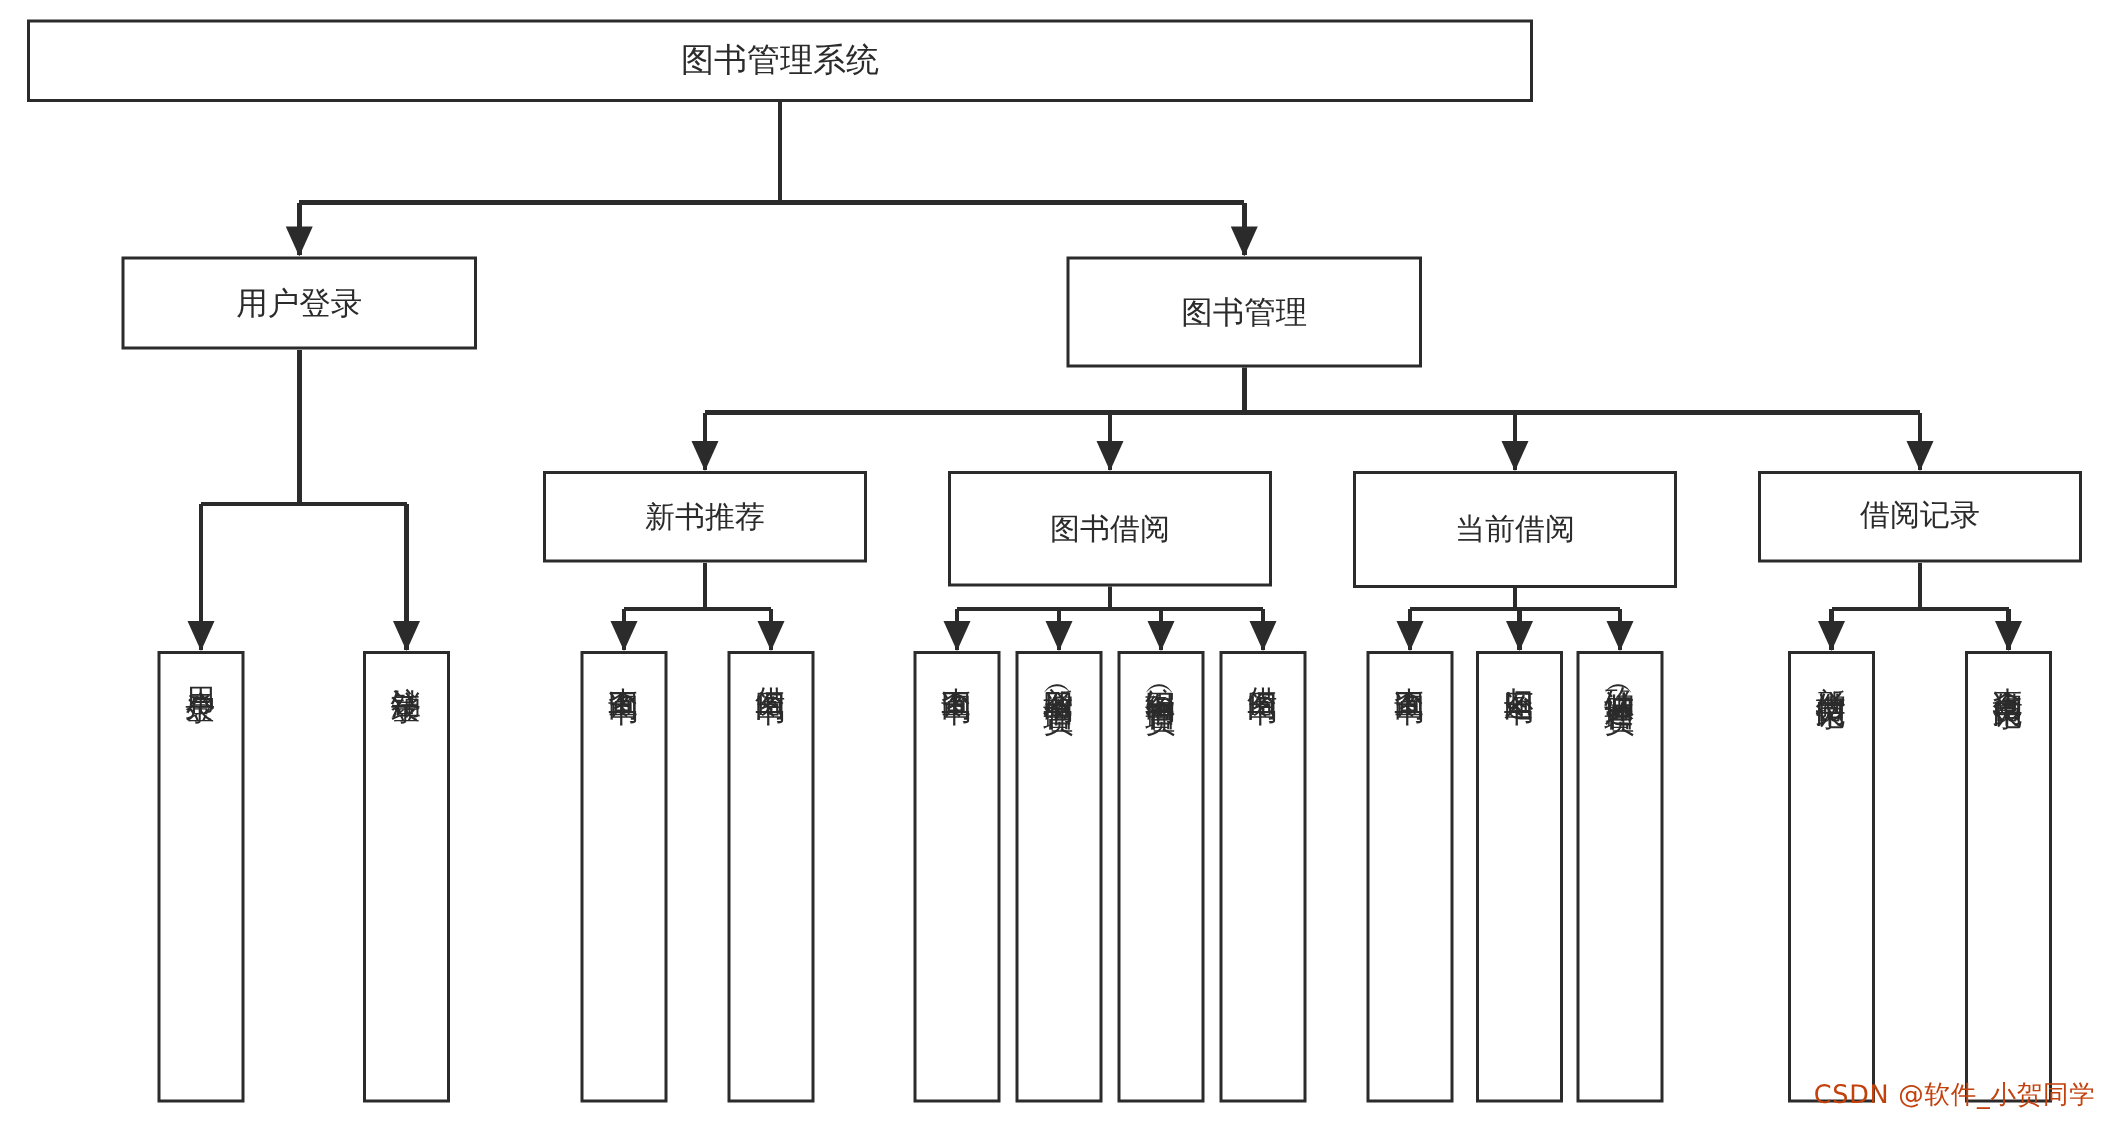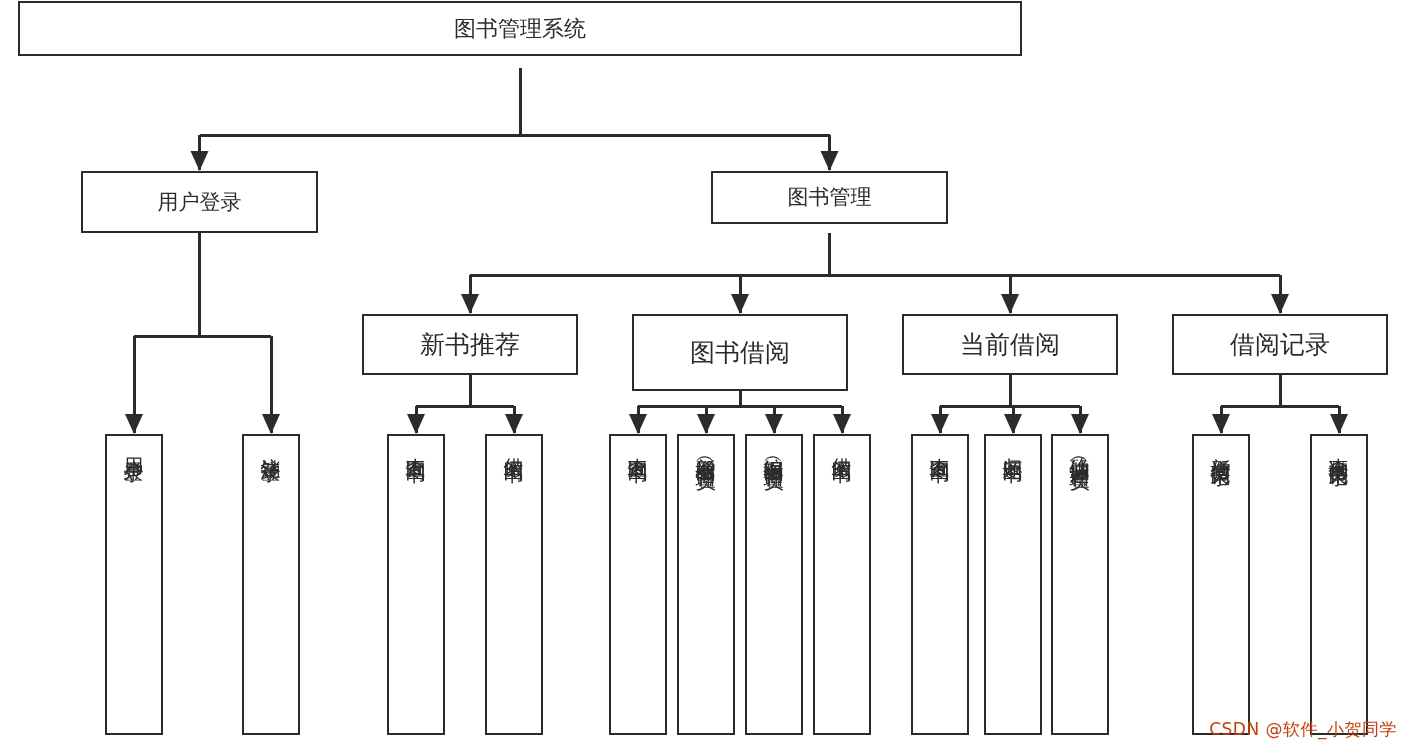--- a/index.html
+++ b/index.html
@@ -36,21 +36,21 @@
     justify-content: center;
     color: #2b2b2b;
   }
   .node.root {
     font-size: 22px;
   }
   .node.level2 {
     font-size: 21px;
   }
   .node.level3 {
-    font-size: 25px;
+    font-size: 20px;
   }
   .node.leaf {
     align-items: flex-start;
     justify-content: center;
     padding-top: 6px;
   }
   .node-label {
     line-height: 1.18;
     white-space: nowrap;
   }
@@ -128,36 +128,36 @@
       <polygon points="1071,414 1089,414 1080,434" fill="#2b2b2b"></polygon>
       <line x1="1280" y1="375" x2="1280" y2="406" stroke="#2b2b2b" stroke-width="3" shape-rendering="crispEdges"></line>
       <line x1="1221" y1="406" x2="1339" y2="406" stroke="#2b2b2b" stroke-width="3" shape-rendering="crispEdges"></line>
       <line x1="1221" y1="406" x2="1221" y2="433" stroke="#2b2b2b" stroke-width="3" shape-rendering="crispEdges"></line>
       <polygon points="1212,414 1230,414 1221,434" fill="#2b2b2b"></polygon>
       <line x1="1339" y1="406" x2="1339" y2="433" stroke="#2b2b2b" stroke-width="3" shape-rendering="crispEdges"></line>
       <polygon points="1330,414 1348,414 1339,434" fill="#2b2b2b"></polygon>
     </svg>
 
   <div id="node-layer">
-      <div class="node root" style="left: 18px; top: 1px; width: 1004px; height: 55px;">
+      <div class="node root" style="left: 18px; top: 13px; width: 1004px; height: 55px;">
         <span class="node-label">图书管理系统</span>
       </div>
       <div class="node level2" style="left: 81px; top: 171px; width: 237px; height: 62px;">
         <span class="node-label">用户登录</span>
       </div>
-      <div class="node level2" style="left: 711px; top: 171px; width: 237px; height: 53px;">
+      <div class="node level2" style="left: 711px; top: 171px; width: 237px; height: 74px;">
         <span class="node-label">图书管理</span>
       </div>
       <div class="node level3" style="left: 362px; top: 314px; width: 216px; height: 61px;">
         <span class="node-label">新书推荐</span>
       </div>
       <div class="node level3" style="left: 632px; top: 314px; width: 216px; height: 77px;">
         <span class="node-label">图书借阅</span>
       </div>
-      <div class="node level3" style="left: 902px; top: 314px; width: 216px; height: 61px;">
+      <div class="node level3" style="left: 902px; top: 314px; width: 216px; height: 78px;">
         <span class="node-label">当前借阅</span>
       </div>
       <div class="node level3" style="left: 1172px; top: 314px; width: 216px; height: 61px; font-family: Liberation Serif, serif;">
         <span class="node-label">借阅记录</span>
       </div>
       <div class="node leaf" style="left: 105px; top: 434px; width: 58px; height: 301px;">
         <span class="node-label">用户登录</span>
       </div>
       <div class="node leaf" style="left: 242px; top: 434px; width: 58px; height: 301px;">
         <span class="node-label">注销登录</span>

